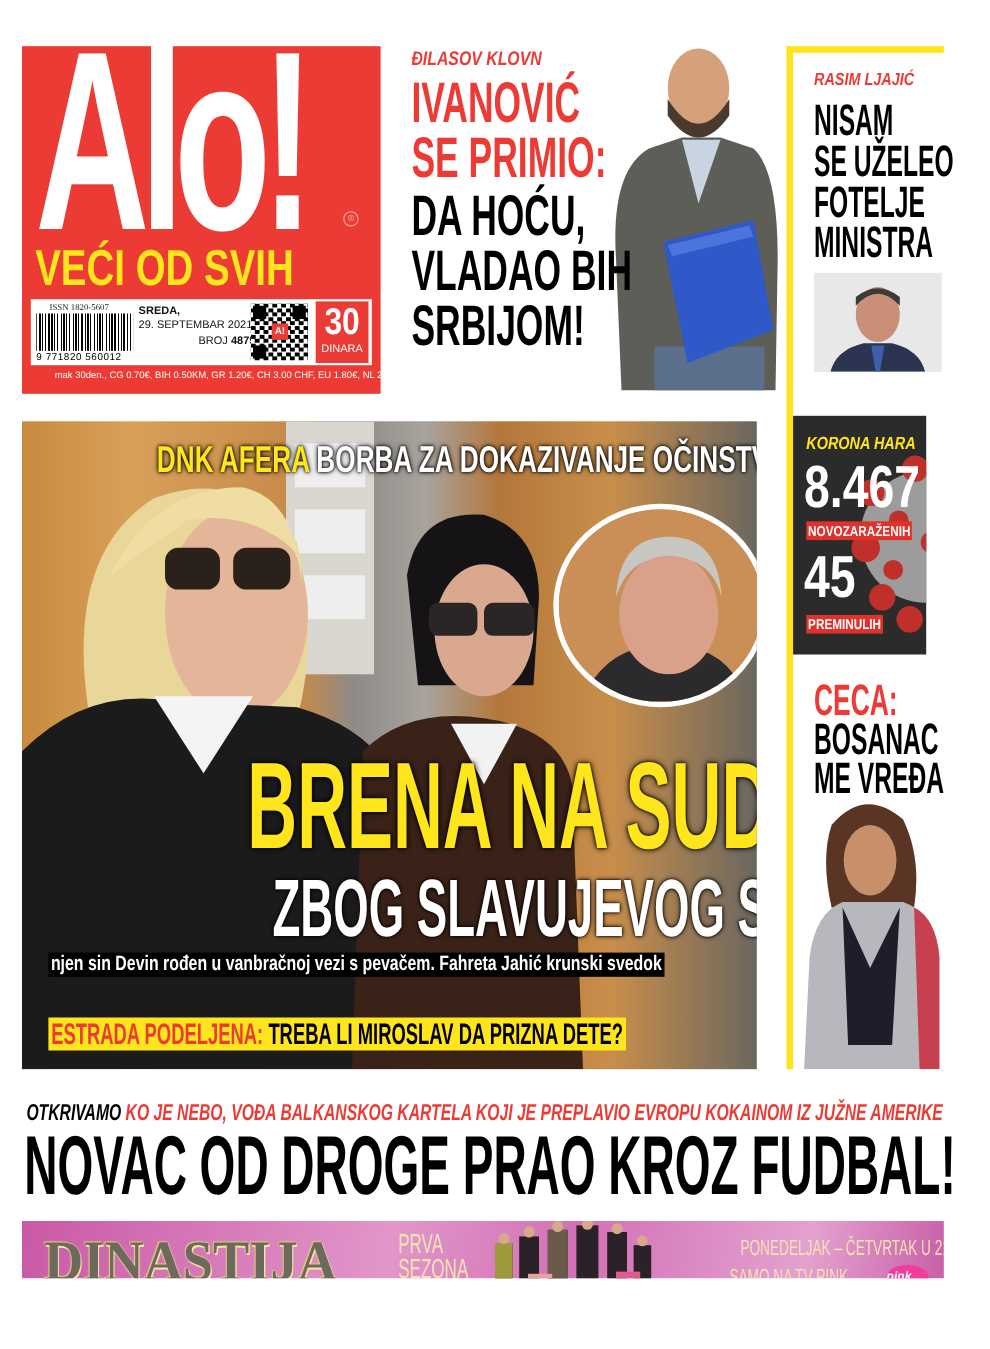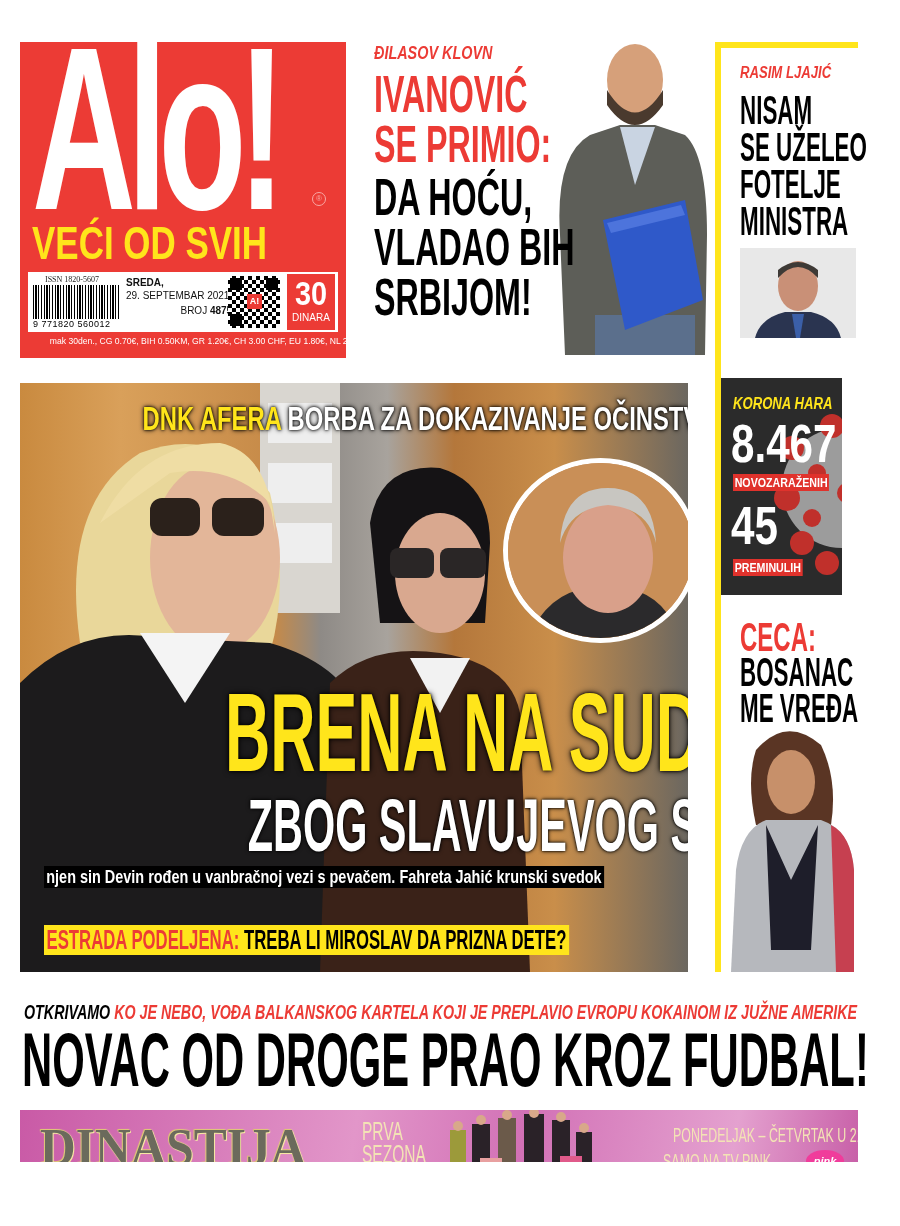--- a/index.html
+++ b/index.html
@@ -90,21 +90,21 @@
 
   
   #banner { left: 20px; top: 1110px; width: 838px; height: 52px; overflow: hidden;
             background: linear-gradient(100deg, #c95aa6 0%, #e296c9 40%, #d271b6 60%, #e4a1cf 85%, #c860a8 100%); }
   #dinastija { position: absolute; left: 20px; top: 8px; font-family: "Liberation Serif", serif; font-size: 52px; font-weight: 700; color: #6b6a5c; letter-spacing: 0px;
                text-shadow: 0 0 2px #f6e7a3, 1px 1px 0 #f6e7a3, -1px -1px 0 #d8b96a; white-space: nowrap; transform: scaleX(0.95); transform-origin: left top; }
   #sezona { position: absolute; left: 342px; top: 10px; color: #f3e3b5; font-size: 25px; line-height: 23px; transform: scaleX(0.62); transform-origin: left top; white-space: nowrap; }
   #cast { position: absolute; left: 420px; top: 0; width: 170px; height: 70px; }
   #sched { position: absolute; left: 592px; top: 12px; width: 240px; text-align: center; color: #f3e3b5; font-size: 20px; line-height: 26px; white-space: nowrap; }
   #sched .inner { display: inline-block; transform: scaleX(0.62); }
-  #pink-logo { position: absolute; left: 786px; top: 40px; width: 38px; height: 22px; border-radius: 50%; background: #f03c9b; color: #fff; font-size: 11px; font-weight: 900; text-align: center; line-height: 22px; font-style: italic; }
+  #pink-logo { position: absolute; left: 786px; top: 40px; width: 38px; height: 22px; border-radius: 50%; background: #f03c9b; color: #fff; font-size: 11px; font-weight: 900; text-align: left; line-height: 22px; font-style: italic; }
 </style>
 </head>
 <body>
 
 <div id="masthead" class="abs">
   <div id="logo">Alo!</div>
   <div id="logo-reg">®</div>
   <div id="slogan">VEĆI OD SVIH</div>
   <div id="infobar">
     <div id="barcode">

